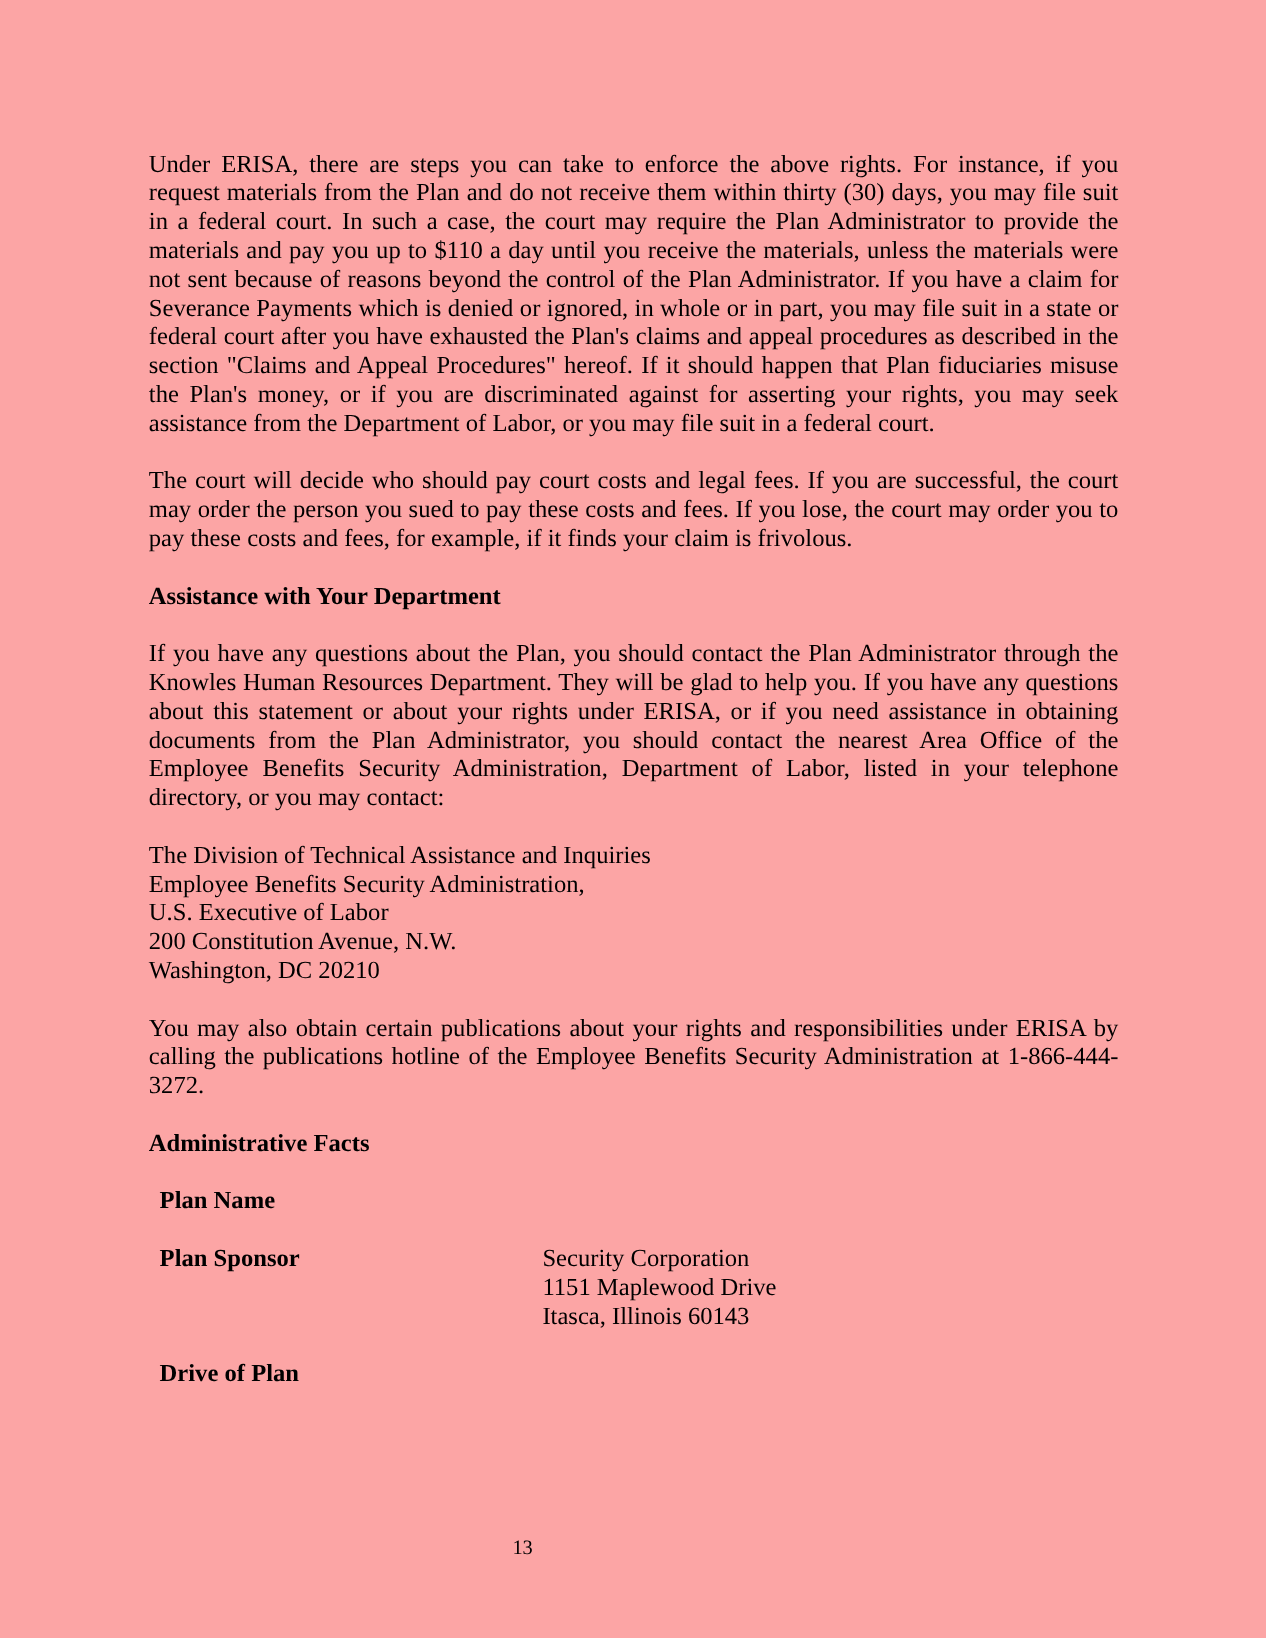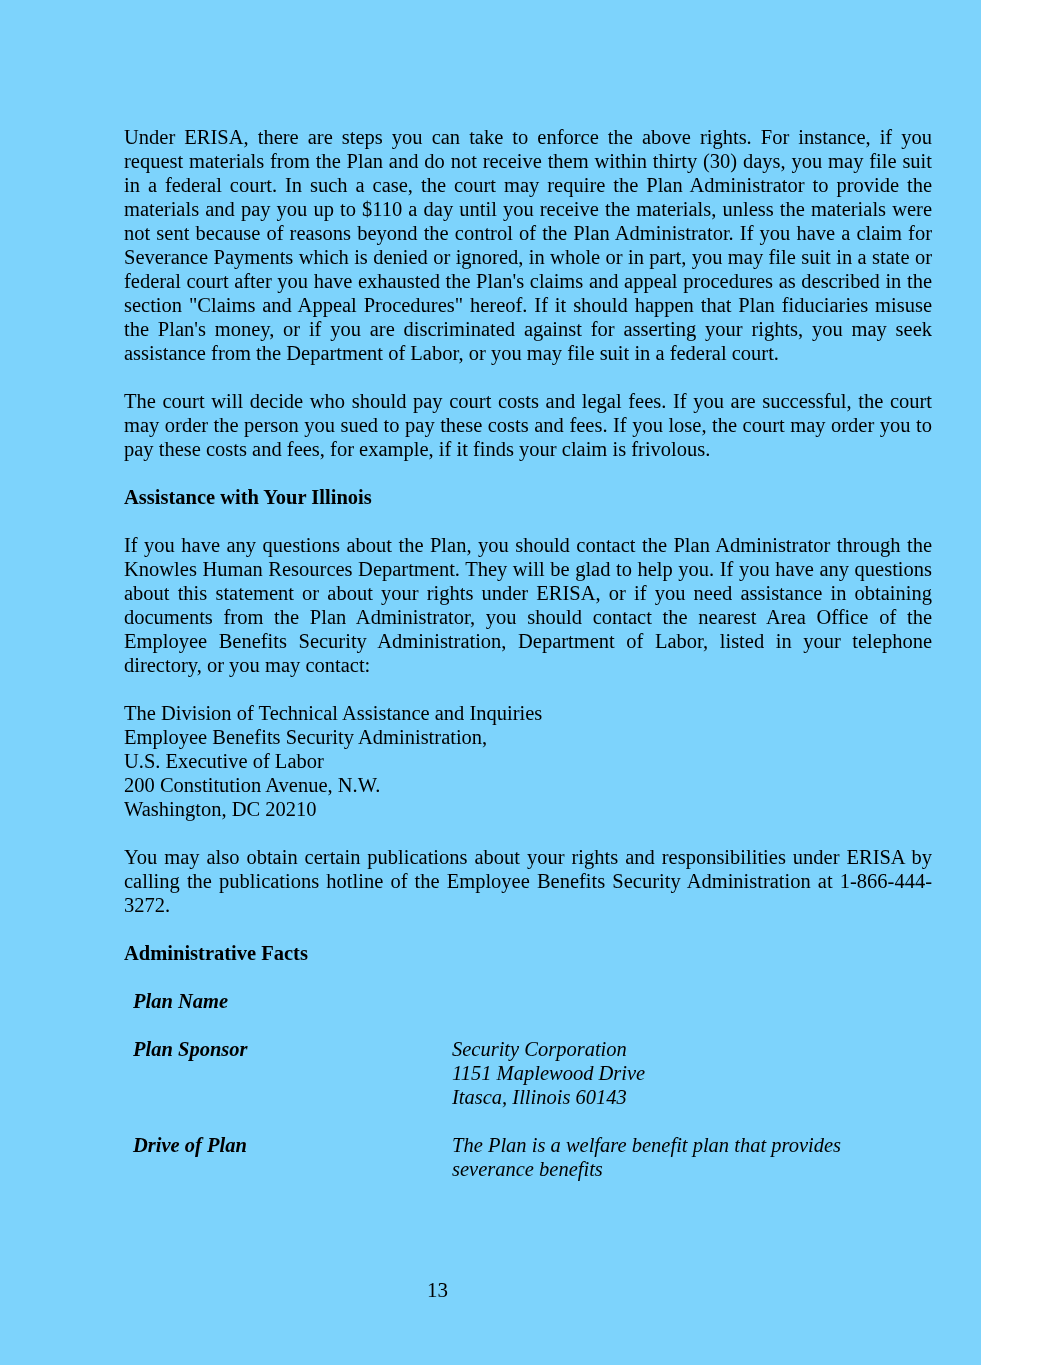--- a/index.html
+++ b/index.html
@@ -2,23 +2,23 @@
 <html><head>
 <meta charset="utf-8">
 <style>
   html, body {
     margin: 0;
     padding: 0;
     background: #ffffff;
   }
   .page {
     position: relative;
-    width: 981px;
+    width: 1055px;
     height: 1365px;
-    background: #7dd3fc;
+    background: #fca5a5;
     color: #000000;
     font-family: "Liberation Serif", "DejaVu Serif", serif;
     overflow: hidden;
   }
   .content {
     position: absolute;
     left: 124px;
     top: 125px;
     width: 808px;
     font-size: 20.5px;
@@ -33,21 +33,20 @@
     margin: 0 0 24px 0;
   }
   .address-block {
     margin: 0 0 24px 0;
   }
   .address-line {
     line-height: 24px;
   }
   .facts-table {
     margin-top: 21px;
-    font-style: italic;
   }
   .facts-row {
     display: flex;
     align-items: flex-start;
     margin-bottom: 24px;
   }
   .facts-label {
     flex: 0 0 328px;
     box-sizing: border-box;
     padding-left: 9px;
@@ -56,35 +55,35 @@
   .facts-value {
     flex: 1 1 auto;
   }
   .value-line {
     line-height: 24px;
   }
   .page-number {
     position: absolute;
     left: 427px;
     top: 1280px;
-    font-size: 21px;
+    font-size: 17px;
     line-height: 20px;
   }
 </style>
 </head>
 <body>
 
 <div class="page">
   <div class="content">
 
     <p class="body-para">Under ERISA, there are steps you can take to enforce the above rights.  For instance, if you request materials from the Plan and do not receive them within thirty (30) days, you may file suit in a federal court.  In such a case, the court may require the Plan Administrator to provide the materials and pay you up to $110 a day until you receive the materials, unless the materials were not sent because of reasons beyond the control of the Plan Administrator.  If you have a claim for Severance Payments which is denied or ignored, in whole or in part, you may file suit in a state or federal court after you have exhausted the Plan's claims and appeal procedures as described in the section "Claims and Appeal Procedures" hereof.  If it should happen that Plan fiduciaries misuse the Plan's money, or if you are discriminated against for asserting your rights, you may seek assistance from the Department of Labor, or you may file suit in a federal court.</p>
 
     <p class="body-para">The court will decide who should pay court costs and legal fees.  If you are successful, the court may order the person you sued to pay these costs and fees.  If you lose, the court may order you to pay these costs and fees, for example, if it finds your claim is frivolous.</p>
 
-    <div class="section-heading">Assistance with Your Illinois</div>
+    <div class="section-heading">Assistance with Your Department</div>
 
     <p class="body-para">If you have any questions about the Plan, you should contact the Plan Administrator through the Knowles Human Resources Department.  They will be glad to help you.  If you have any questions about this statement or about your rights under ERISA, or if you need assistance in obtaining documents from the Plan Administrator, you should contact the nearest Area Office of the Employee Benefits Security Administration, Department of Labor, listed in your telephone directory, or you may contact:</p>
 
     <div class="address-block">
       <div class="address-line">The Division of Technical Assistance and Inquiries</div>
       <div class="address-line">Employee Benefits Security Administration,</div>
       <div class="address-line">U.S. Executive of Labor</div>
       <div class="address-line">200 Constitution Avenue, N.W.</div>
       <div class="address-line">Washington, DC 20210</div>
     </div>
@@ -103,23 +102,19 @@
         <div class="facts-label">Plan Sponsor</div>
         <div class="facts-value">
           <div class="value-line">Security Corporation</div>
           <div class="value-line">1151 Maplewood Drive</div>
           <div class="value-line">Itasca, Illinois 60143</div>
         </div>
       </div>
 
       <div class="facts-row">
         <div class="facts-label">Drive of Plan</div>
-        <div class="facts-value">
-          <div class="value-line">The Plan is a welfare benefit plan that provides</div>
-          <div class="value-line">severance benefits</div>
-        </div>
       </div>
 
     </div>
   </div>
 
   <div class="page-number">13</div>
 </div>
 
 </body></html>

